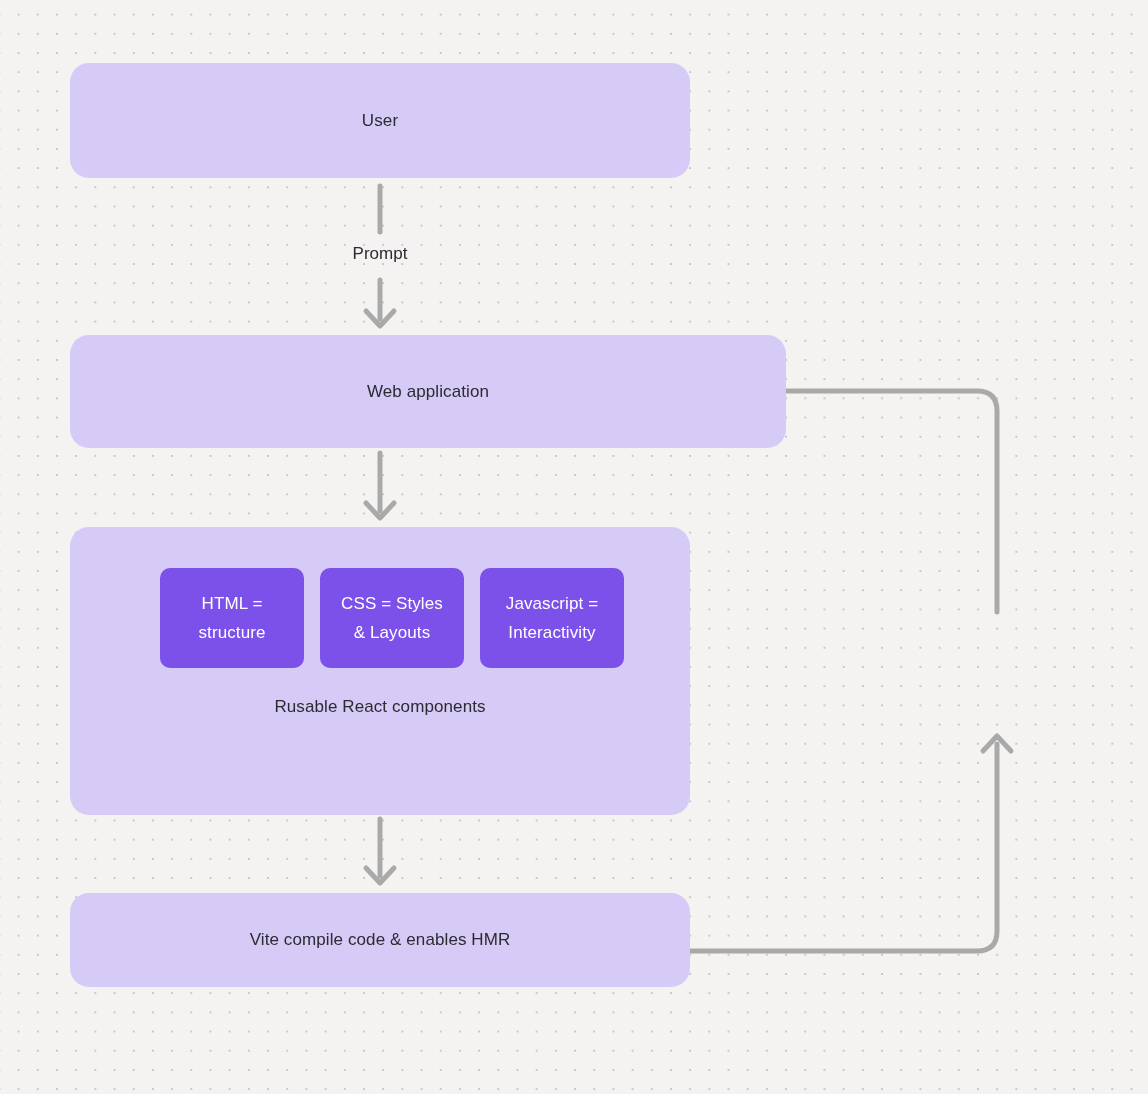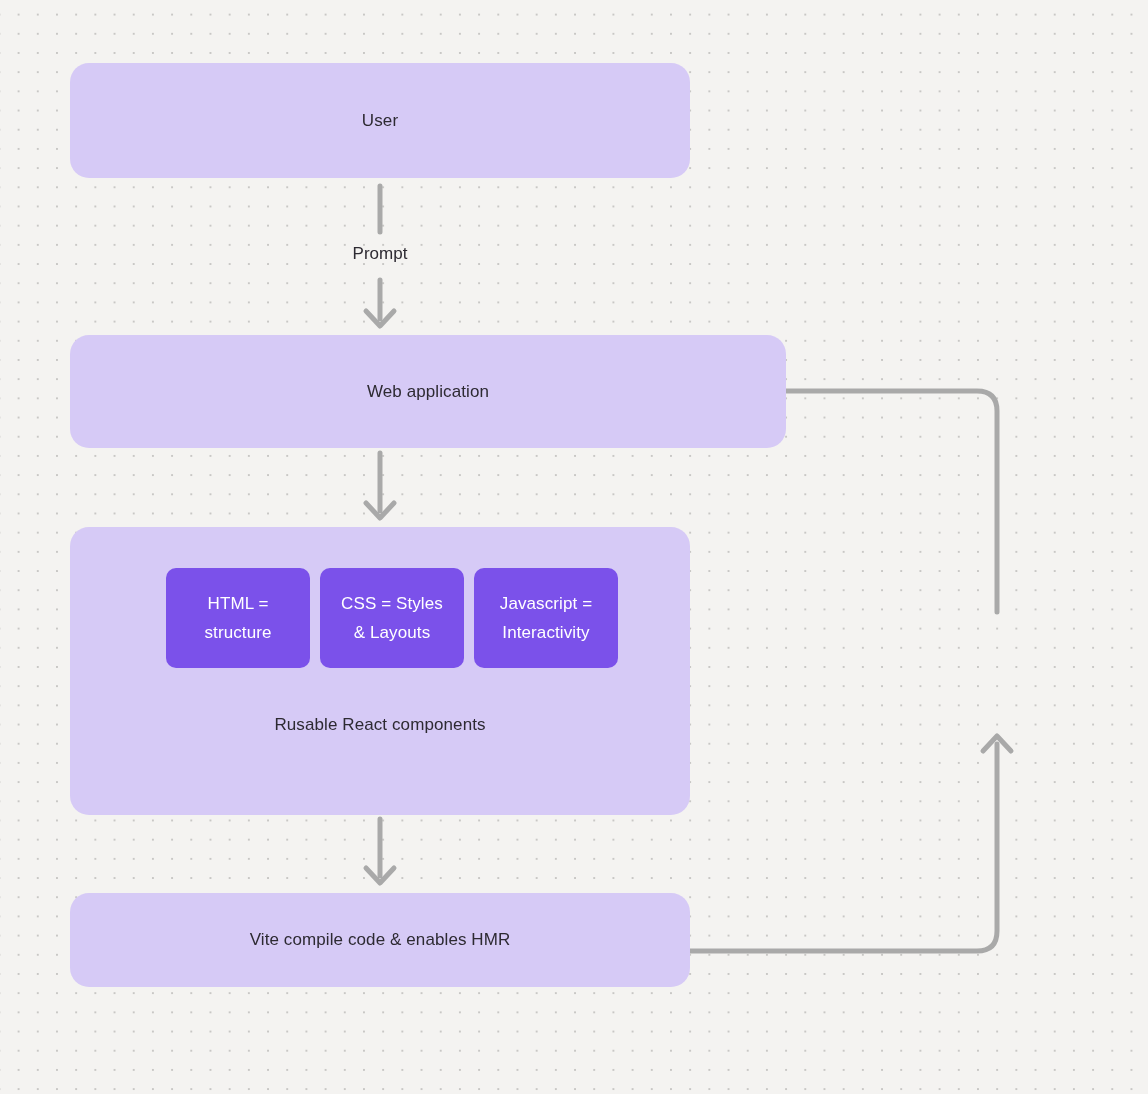--- a/index.html
+++ b/index.html
@@ -49,35 +49,35 @@
   }
   .node-user{left:70px;top:63px;width:620px;height:115px;}
   .node-webapp{left:70px;top:335px;width:716px;height:113px;}
   .node-vite{left:70px;top:893px;width:620px;height:94px;}
   .node-render{left:903px;top:613px;width:190px;height:115px;border-radius:12px;}
   .node-group{
     left:70px;top:527px;width:620px;height:288px;
     flex-direction:column;justify-content:flex-start;
   }
   .group-row{
-    display:flex;gap:10px;margin-top:41px;justify-content:center;padding-left:24px;
+    display:flex;gap:16px;margin-top:41px;justify-content:center;padding-left:24px;
   }
   .chip{
     width:144px;height:100px;
     background:var(--node-fill-dark);
     border-radius:10px;
     color:var(--text-light);
     display:flex;align-items:center;justify-content:center;
     font-size:17px;font-weight:500;
     line-height:29px;
     white-space:pre-line;
     text-align:center;
   }
   .group-caption{
-    margin-top:45px;
+    margin-top:27px;
     font-size:17px;
     line-height:24px;
     color:var(--text-dark);
   }
   .edge-label{
     position:absolute;z-index:2;
     left:330px;top:244px;width:100px;
     text-align:center;
     font-size:17px;color:var(--text-dark);
   }

